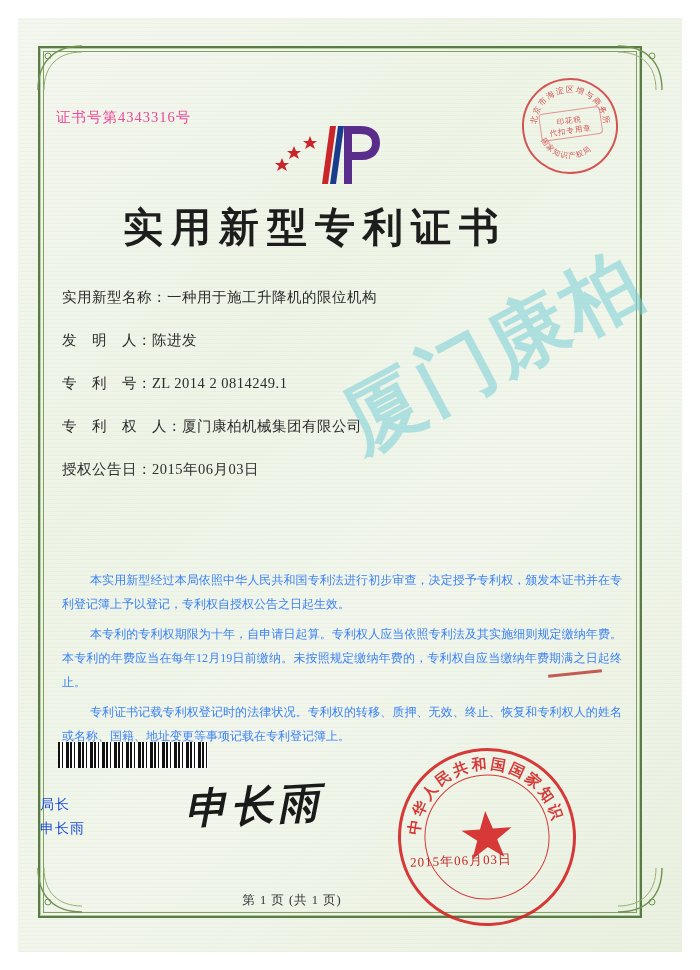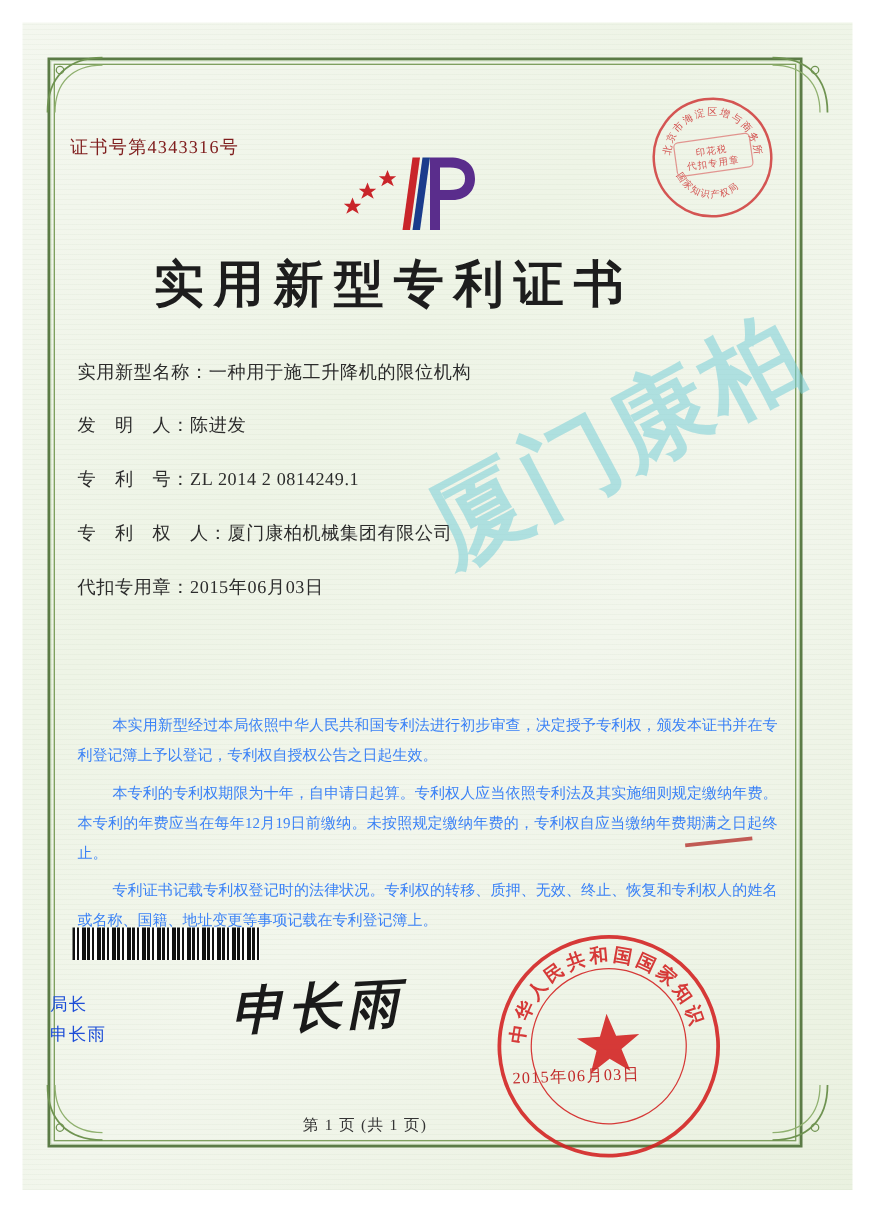--- a/index.html
+++ b/index.html
@@ -83,21 +83,21 @@
   .corner.tr { left: 614px; top: 42px; transform: scaleX(-1); }
   .corner.bl { left: 34px; top: 864px; transform: scaleY(-1); }
   .corner.br { left: 614px; top: 864px; transform: scale(-1,-1); }
 
   
   .cert-no {
     position: absolute;
     left: 56px;
     top: 108px;
     font-size: 14.5px;
-    color: #7f1d1d;
+    color: #ec4899;
     letter-spacing: 1px;
     font-family: "Liberation Serif", "DejaVu Serif", serif;
   }
 
   
   .logo {
     position: absolute;
     left: 270px;
     top: 118px;
     width: 120px;
@@ -396,21 +396,21 @@
     <div class="field">
       <span class="lbl">发　明　人：</span><span class="val">陈进发</span>
     </div>
     <div class="field">
       <span class="lbl">专　利　号：</span><span class="val">ZL 2014 2 0814249.1</span>
     </div>
     <div class="field">
       <span class="lbl">专　利　权　人：</span><span class="val">厦门康柏机械集团有限公司</span>
     </div>
     <div class="field">
-      <span class="lbl">代扣专用章：</span><span class="val">2015年06月03日</span>
+      <span class="lbl">授权公告日：</span><span class="val">2015年06月03日</span>
     </div>
   </div>
 
   <div class="body-text">
     <p>本实用新型经过本局依照中华人民共和国专利法进行初步审查，决定授予专利权，颁发本证书并在专利登记簿上予以登记，专利权自授权公告之日起生效。</p>
     <p>本专利的专利权期限为十年，自申请日起算。专利权人应当依照专利法及其实施细则规定缴纳年费。本专利的年费应当在每年12月19日前缴纳。未按照规定缴纳年费的，专利权自应当缴纳年费期满之日起终止。</p>
     <p>专利证书记载专利权登记时的法律状况。专利权的转移、质押、无效、终止、恢复和专利权人的姓名或名称、国籍、地址变更等事项记载在专利登记簿上。</p>
   </div>
 
   <div class="pen-mark"></div>

